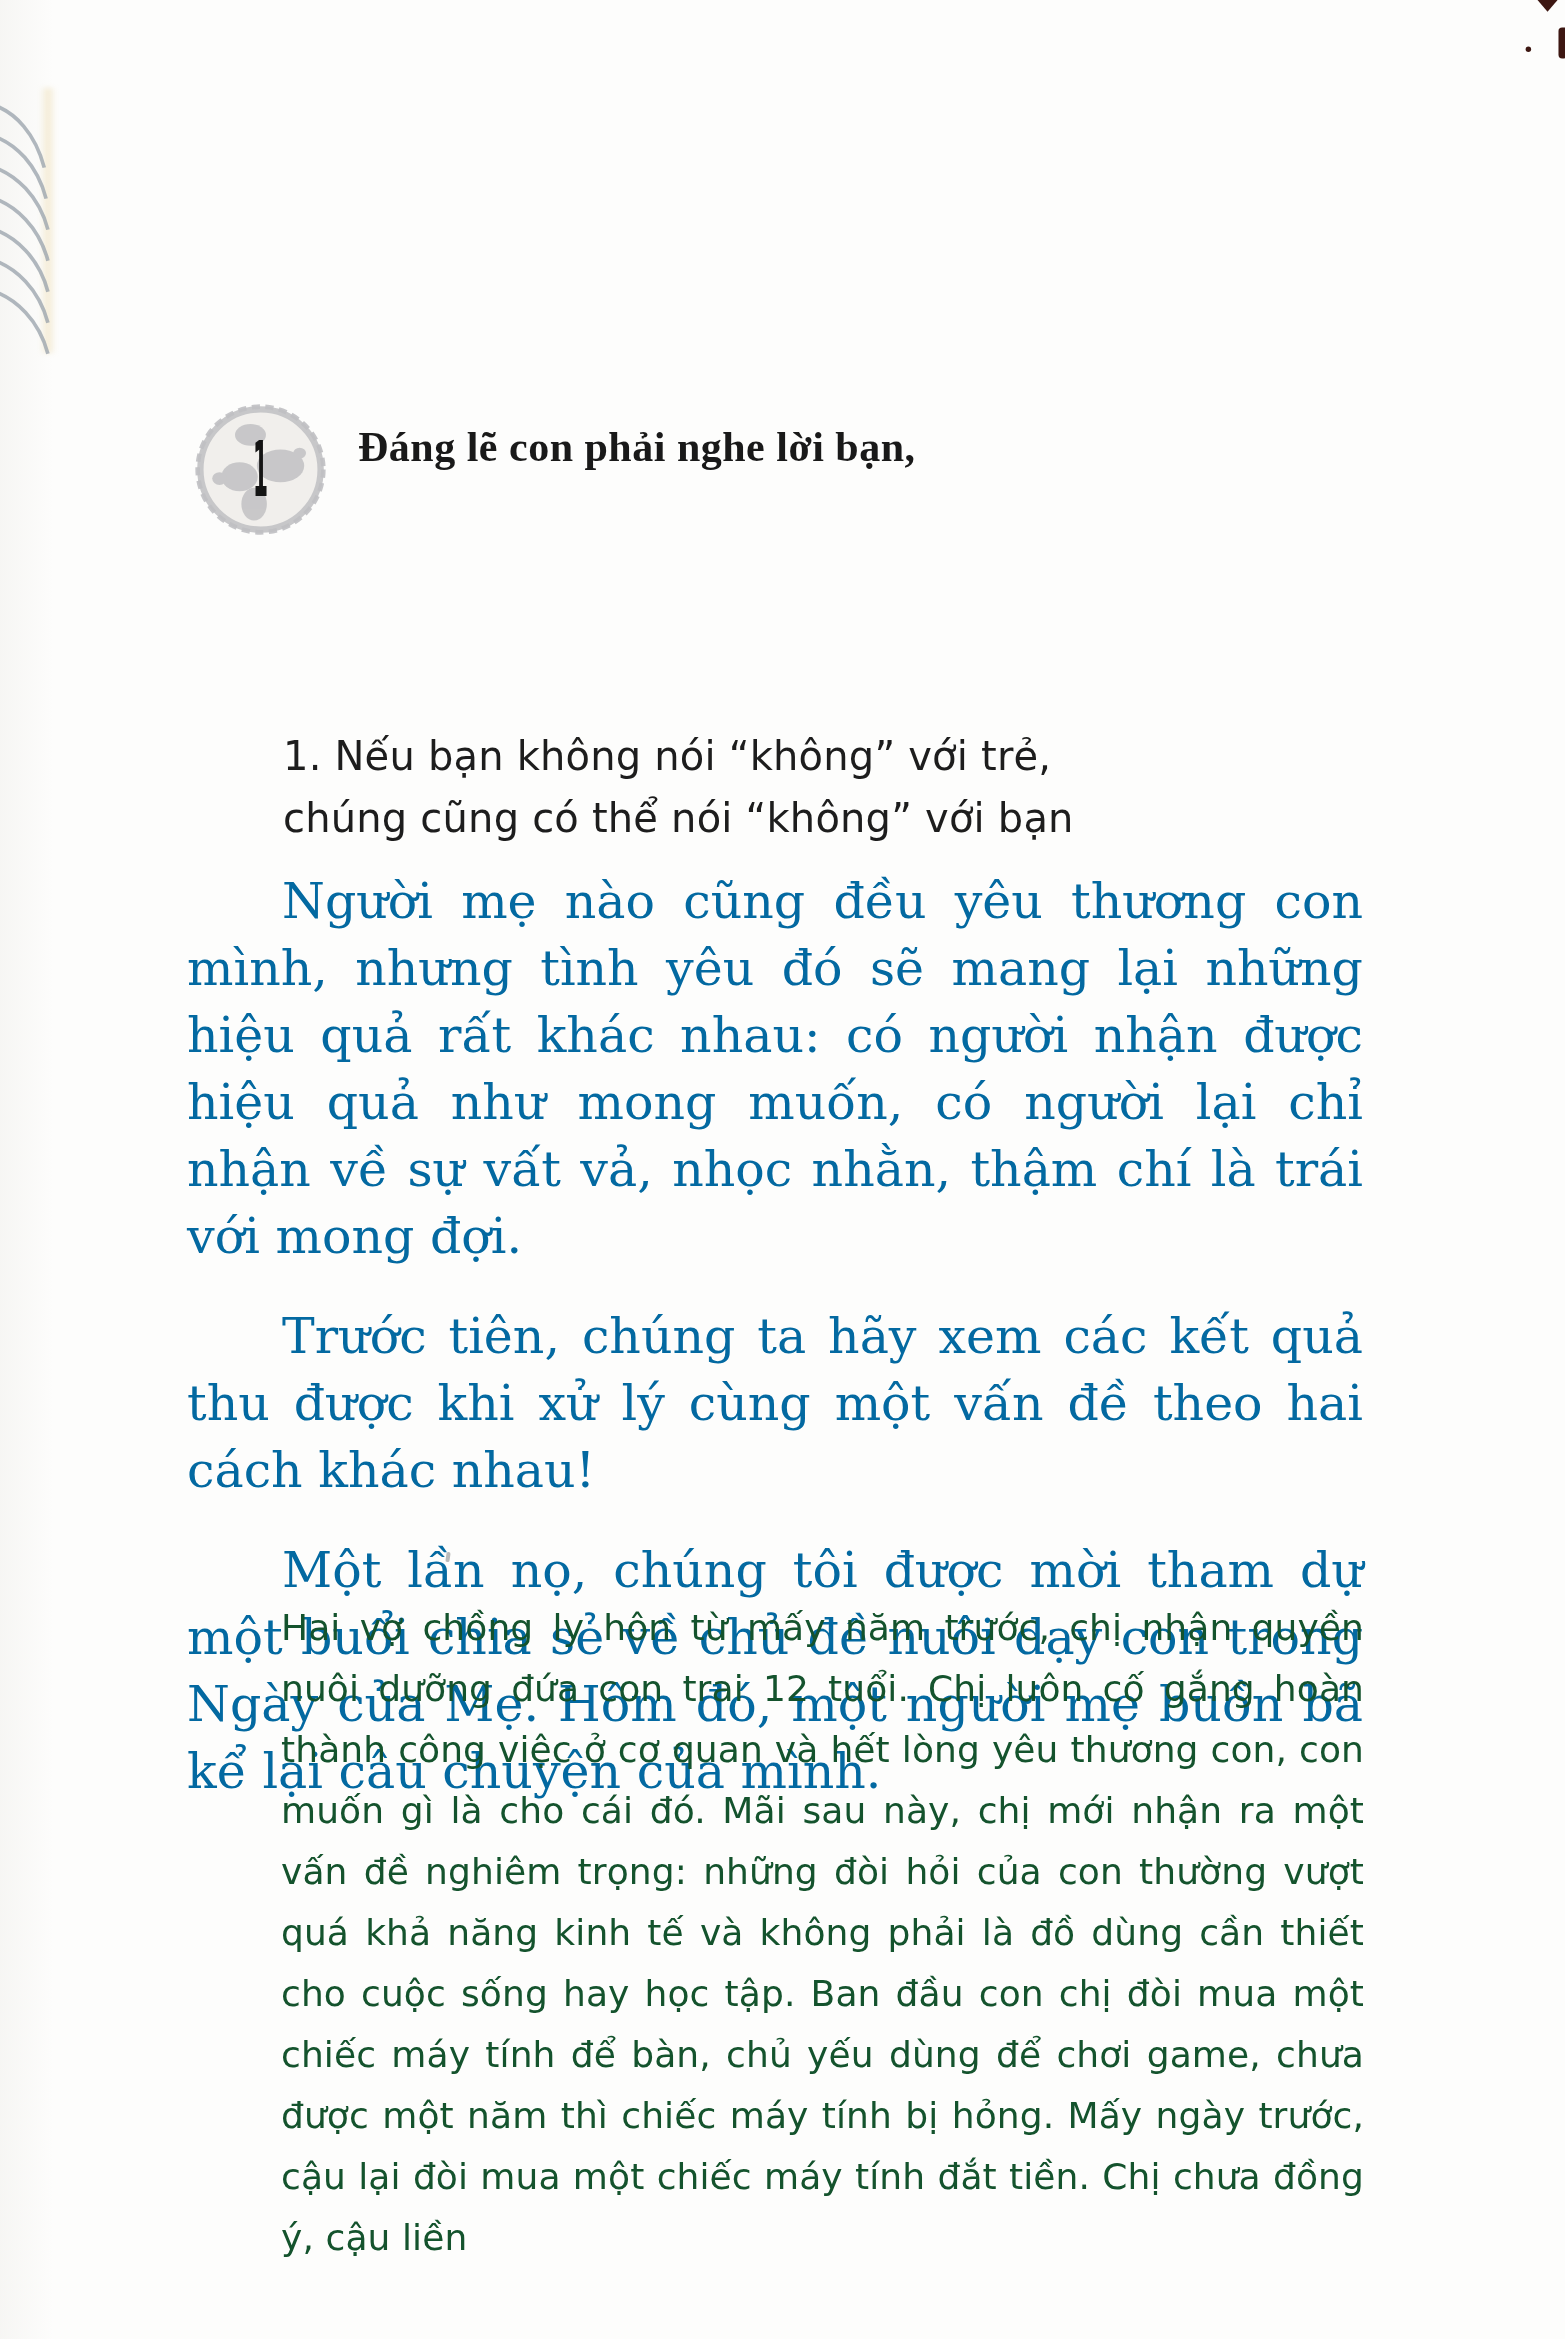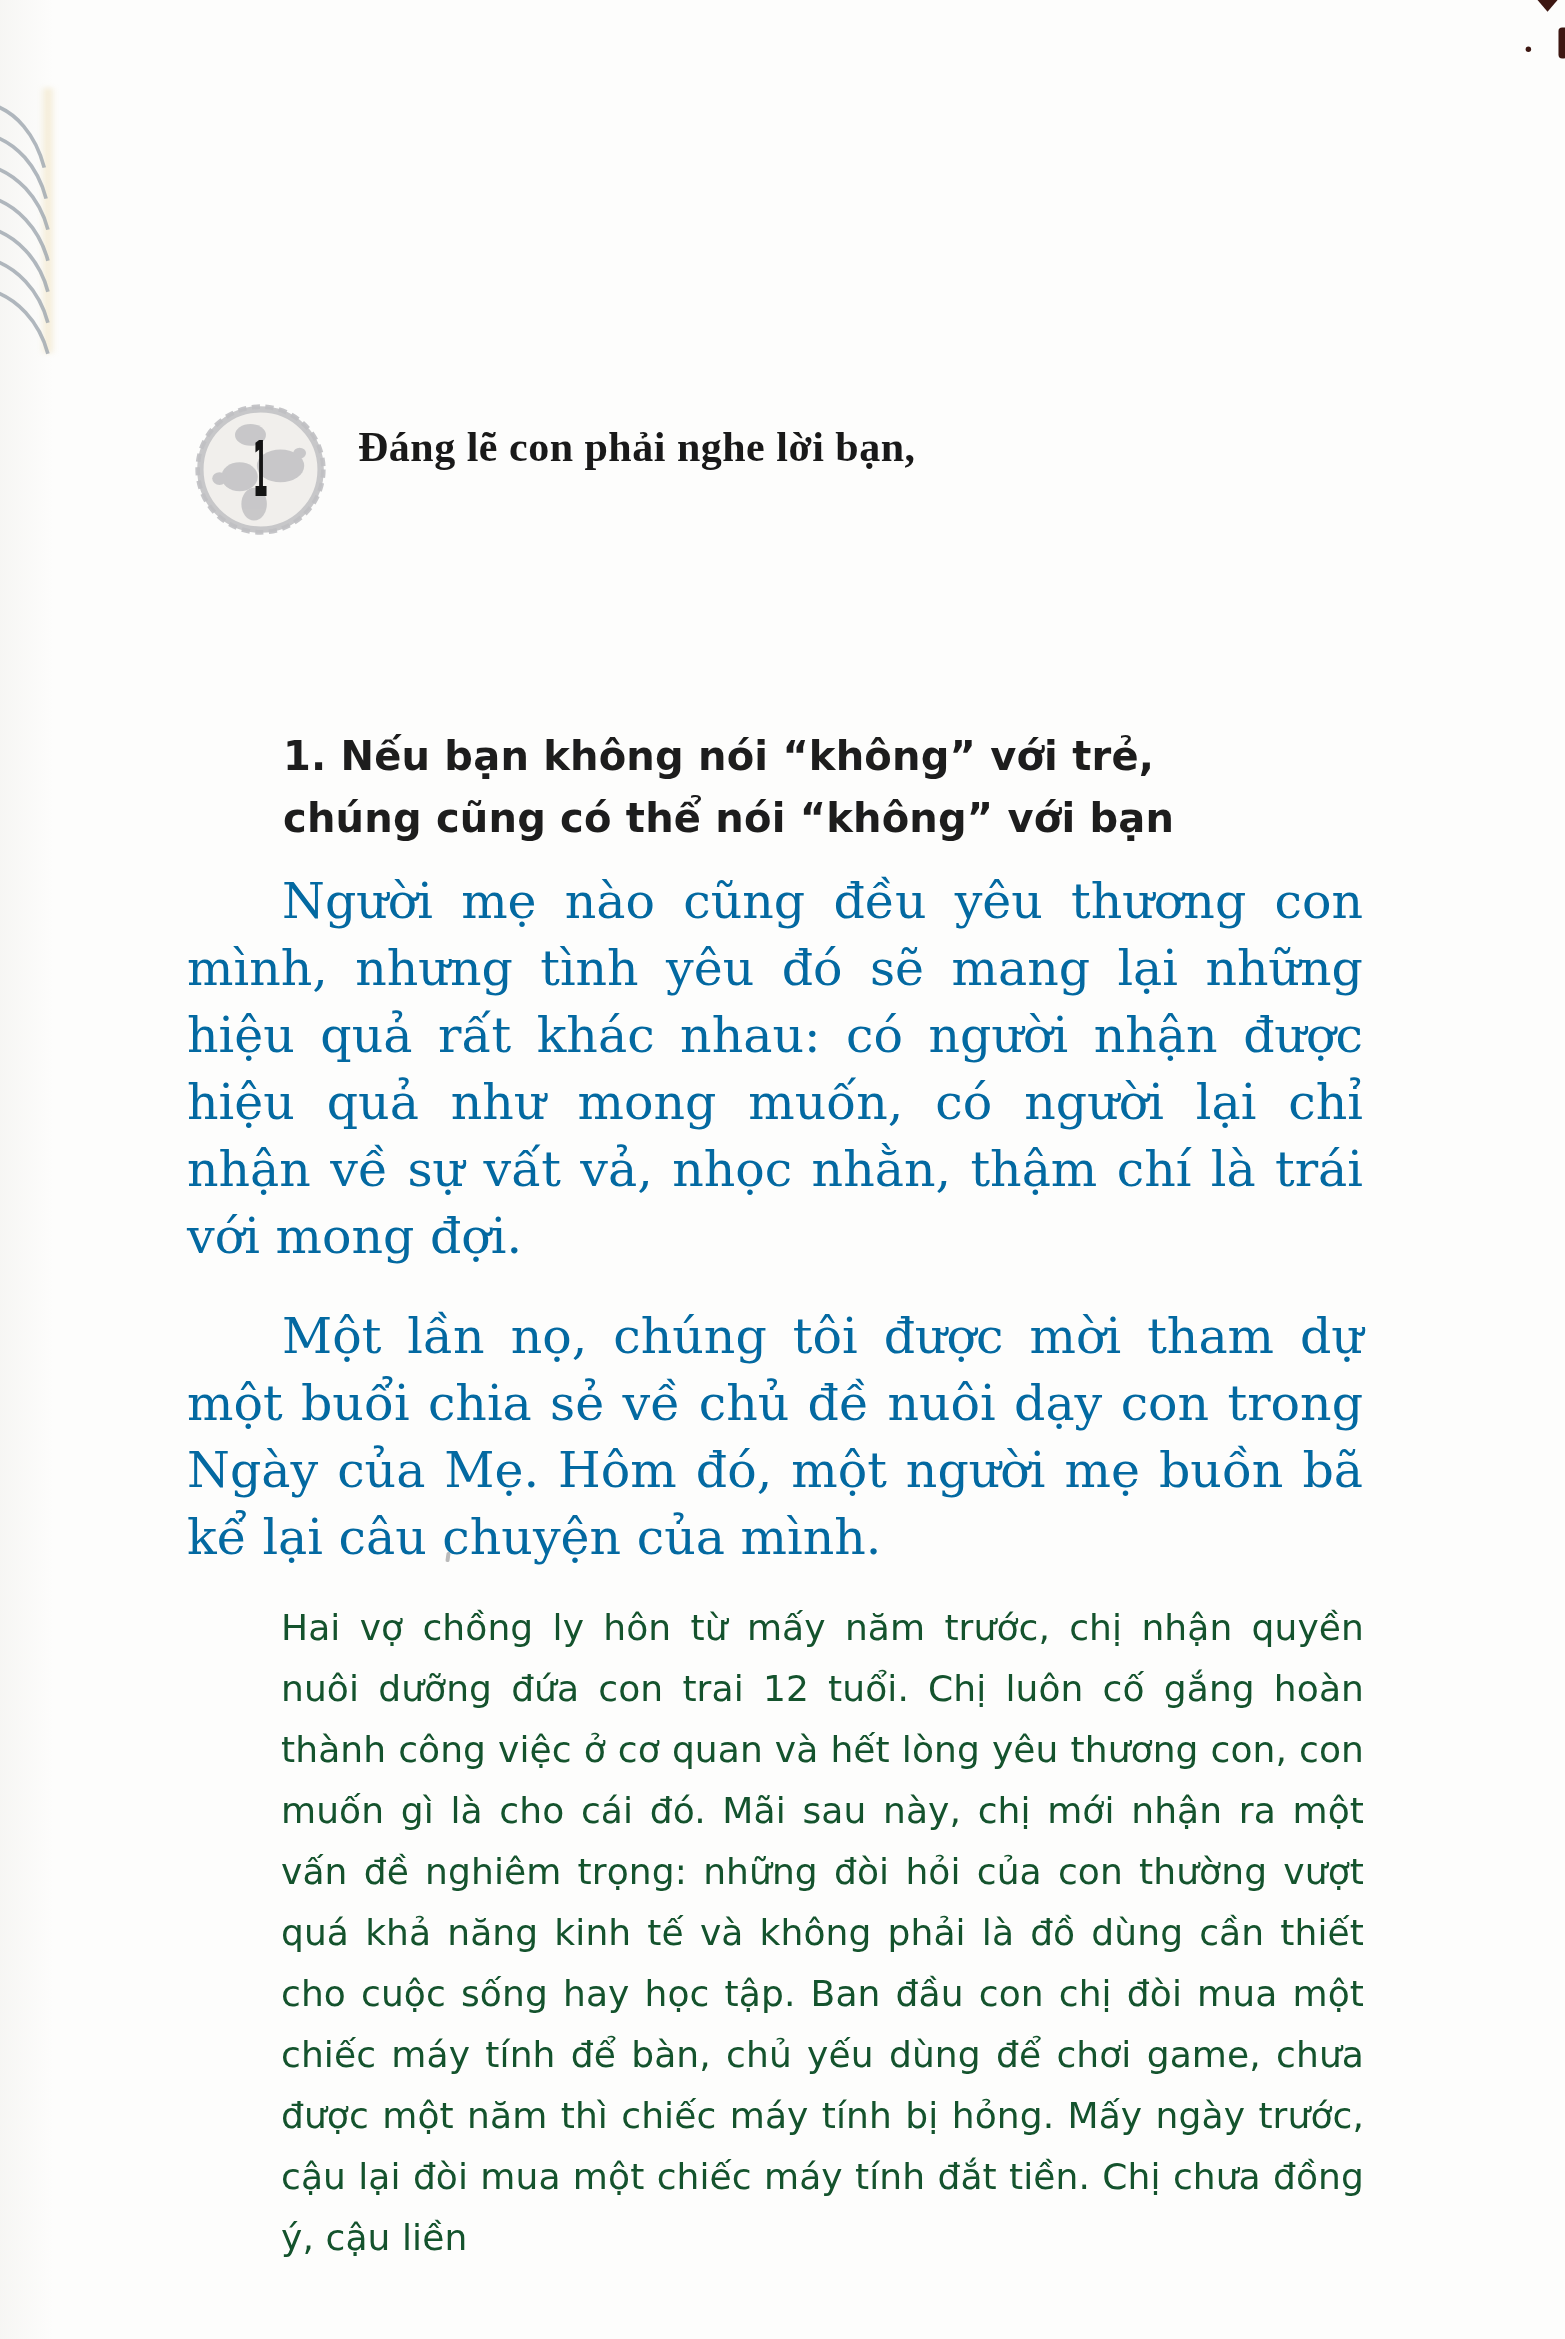--- a/index.html
+++ b/index.html
@@ -39,21 +39,21 @@
   .chapter-title {
     position:absolute; left:358px; top:413px;
     font-family:Liberation Serif, serif;
     font-weight:bold; font-size:42px; line-height:69px;
     color:#191919; letter-spacing:0.5px;
     white-space:nowrap;
   }
   .section-heading {
     position:absolute; left:283px; top:725px;
     font-family:"DejaVu Sans", sans-serif;
-    font-weight:bold; font-size:40px; line-height:62px;
+    font-weight:normal; font-size:40px; line-height:62px;
     color:#1d1d1d; letter-spacing:0.2px;
     white-space:nowrap;
   }
   .body-text {
     position:absolute; left:187px; top:868px; width:1176px;
     font-family:"DejaVu Serif", serif;
     font-size:49px; line-height:67px; color:#0369a1;
     text-align:justify;
   }
   .body-text p { margin:0 0 33px 0; text-indent:95px; }
@@ -112,20 +112,21 @@
     <div>Đáng lẽ con phải nghe lời bạn,</div>
   </div>
 
   <div class="section-heading">
     <div>1. Nếu bạn không nói “không” với trẻ,</div>
     <div>chúng cũng có thể nói “không” với bạn</div>
   </div>
 
   <div class="body-text">
     <p>Người mẹ nào cũng đều yêu thương con mình, nhưng tình yêu đó sẽ mang lại những hiệu quả rất khác nhau: có người nhận được hiệu quả như mong muốn, có người lại chỉ nhận về sự vất vả, nhọc nhằn, thậm chí là trái với mong đợi.</p>
+    <p>Trước tiên, chúng ta hãy xem các kết quả thu được khi xử lý cùng một vấn đề theo hai cách khác nhau!</p>
     <p>Một lần nọ, chúng tôi được mời tham dự một buổi chia sẻ về chủ đề nuôi dạy con trong Ngày của Mẹ. Hôm đó, một người mẹ buồn bã kể lại câu chuyện của mình.</p>
   </div>
 
   <div class="ink-speck"></div>
 
   <div class="story-block">Hai vợ chồng ly hôn từ mấy năm trước, chị nhận quyền nuôi dưỡng đứa con trai 12 tuổi. Chị luôn cố gắng hoàn thành công việc ở cơ quan và hết lòng yêu thương con, con muốn gì là cho cái đó. Mãi sau này, chị mới nhận ra một vấn đề nghiêm trọng: những đòi hỏi của con thường vượt quá khả năng kinh tế và không phải là đồ dùng cần thiết cho cuộc sống hay học tập. Ban đầu con chị đòi mua một chiếc máy tính để bàn, chủ yếu dùng để chơi game, chưa được một năm thì chiếc máy tính bị hỏng. Mấy ngày trước, cậu lại đòi mua một chiếc máy tính đắt tiền. Chị chưa đồng ý, cậu liền</div>
 
 </div>
 
 

